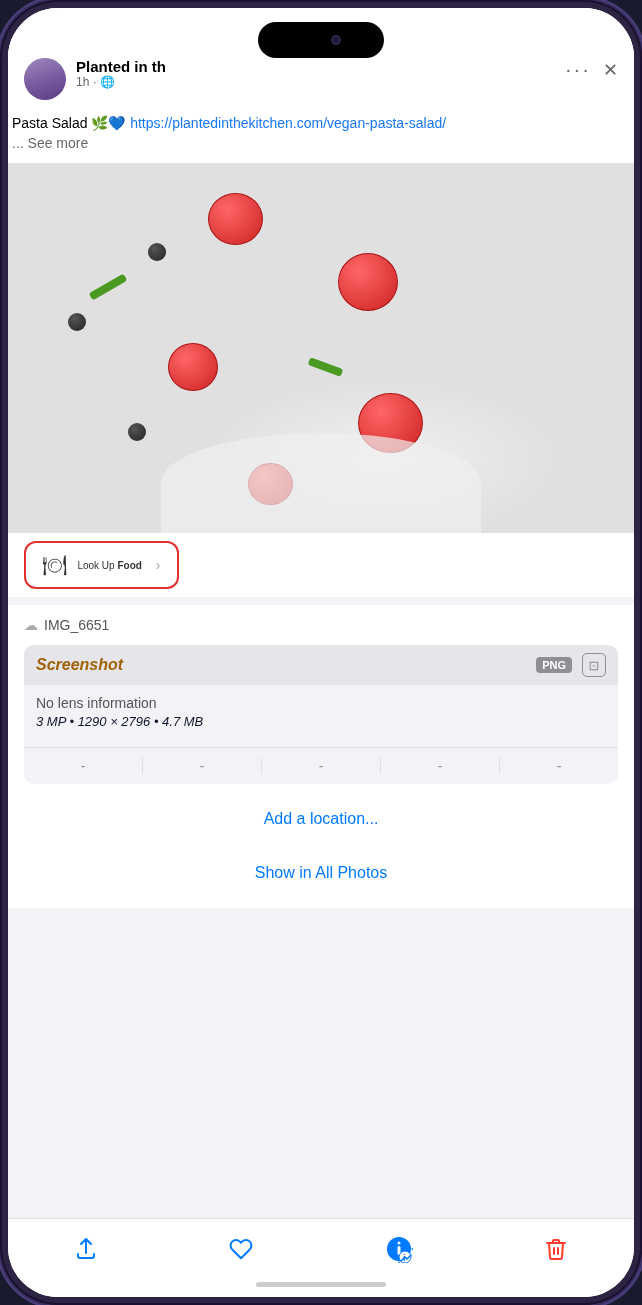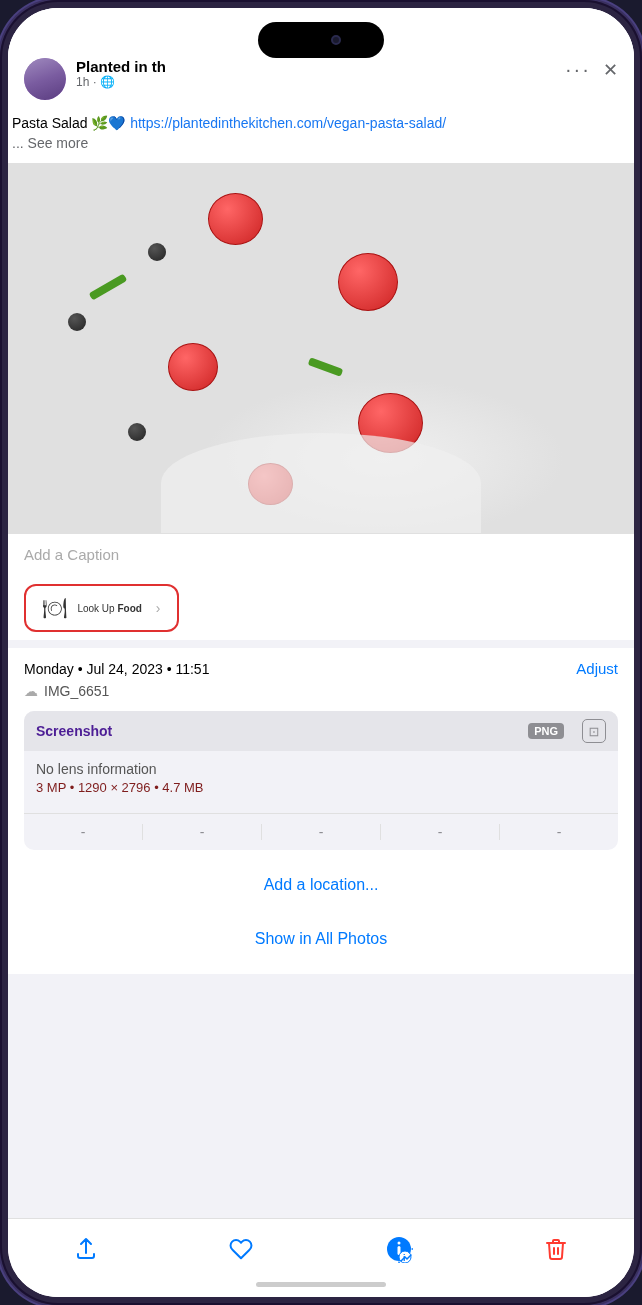--- a/index.html
+++ b/index.html
@@ -324,29 +324,30 @@
 
     .info-card-header {
       background: #e5e5ea;
       padding: 8px 12px;
       display: flex;
       align-items: center;
       justify-content: space-between;
     }
 
     .info-card-title {
-      font-size: 14px;
+      font-size: 16px;
       font-weight: 600;
-      color: #4c1d95;
+      color: #a16207;
+      font-style: italic;
     }
 
     .info-card-badges {
       display: flex;
       align-items: center;
-      gap: 18px;
+      gap: 10px;
     }
 
     .badge-png {
       background: #8e8e93;
       color: #fff;
       font-size: 11px;
       font-weight: 600;
       padding: 2px 6px;
       border-radius: 4px;
     }
@@ -368,21 +369,22 @@
     }
 
     .no-lens {
       font-size: 14px;
       color: #555;
       margin-bottom: 3px;
     }
 
     .photo-specs {
       font-size: 13px;
-      color: #7f1d1d;
+      color: #0f172a;
+      font-style: italic;
     }
 
     
     .dividers-row {
       display: flex;
       align-items: center;
       padding: 10px 0;
       border-top: 0.5px solid #e0e0e0;
       margin-top: 8px;
     }
@@ -504,39 +506,32 @@
           <div class="olive" style="top:260px;left:120px;"></div>
           <div class="olive" style="top:80px;left:140px;"></div>
 
           <div class="veggie" style="width:40px;height:8px;top:120px;left:80px;transform:rotate(-30deg);"></div>
           <div class="veggie" style="width:35px;height:8px;top:200px;left:300px;transform:rotate(20deg);"></div>
 
           <div style="position:absolute;bottom:0;left:50%;transform:translateX(-50%);width:320px;height:100px;background:rgba(240,240,240,0.7);border-radius:50% 50% 0 0;"></div>
         </div>
       </div>
 
-      <div class="caption-area">
-        <span class="caption-placeholder">Add a Caption</span>
-      </div>
 
       <div class="lookup-container">
         <div class="lookup-btn">
           <span class="lookup-icon">🍽</span>
           <span class="lookup-text">
             <span>Look Up </span><strong>Food</strong>
           </span>
           <span class="lookup-chevron">›</span>
         </div>
       </div>
 
       <div class="photo-info">
-        <div class="photo-date-row">
-          <span class="photo-date">Monday • Jul 24, 2023 • 11:51</span>
-          <span class="adjust-btn">Adjust</span>
-        </div>
         <div class="photo-filename-row">
           <span class="cloud-icon">☁</span>
           <span class="filename">IMG_6651</span>
         </div>
 
         <div class="info-card">
           <div class="info-card-header">
             <span class="info-card-title">Screenshot</span>
             <div class="info-card-badges">
               <span class="badge-png">PNG</span>

